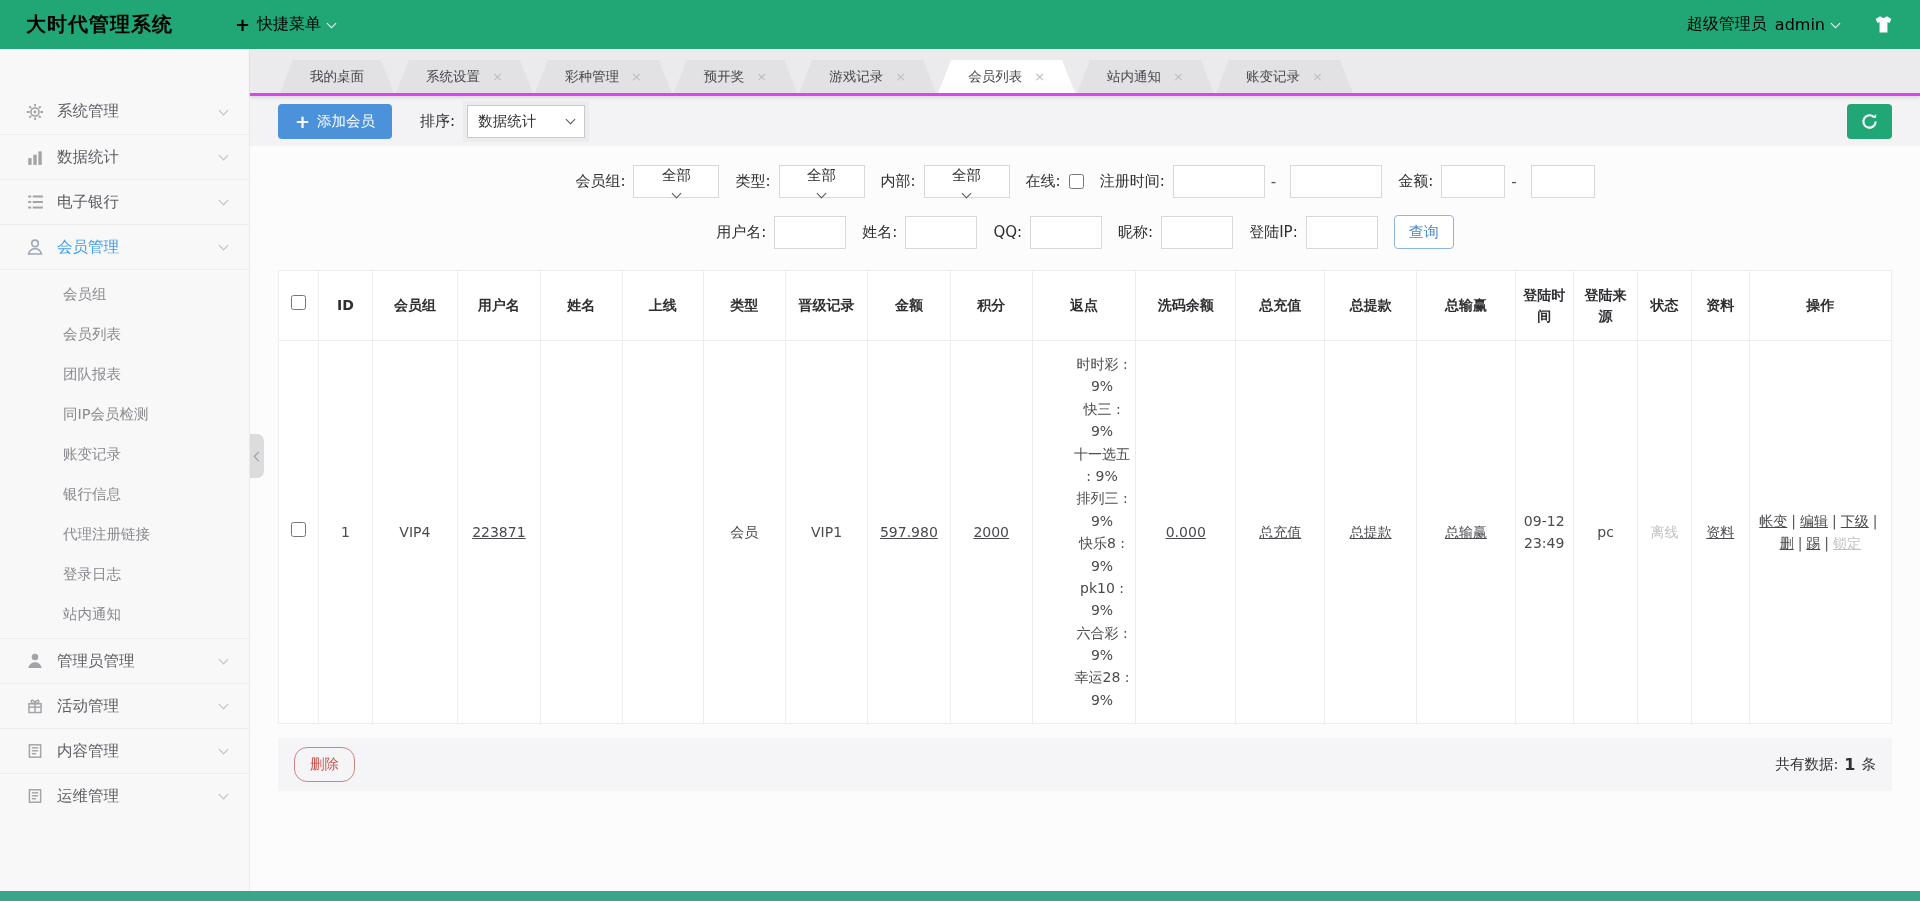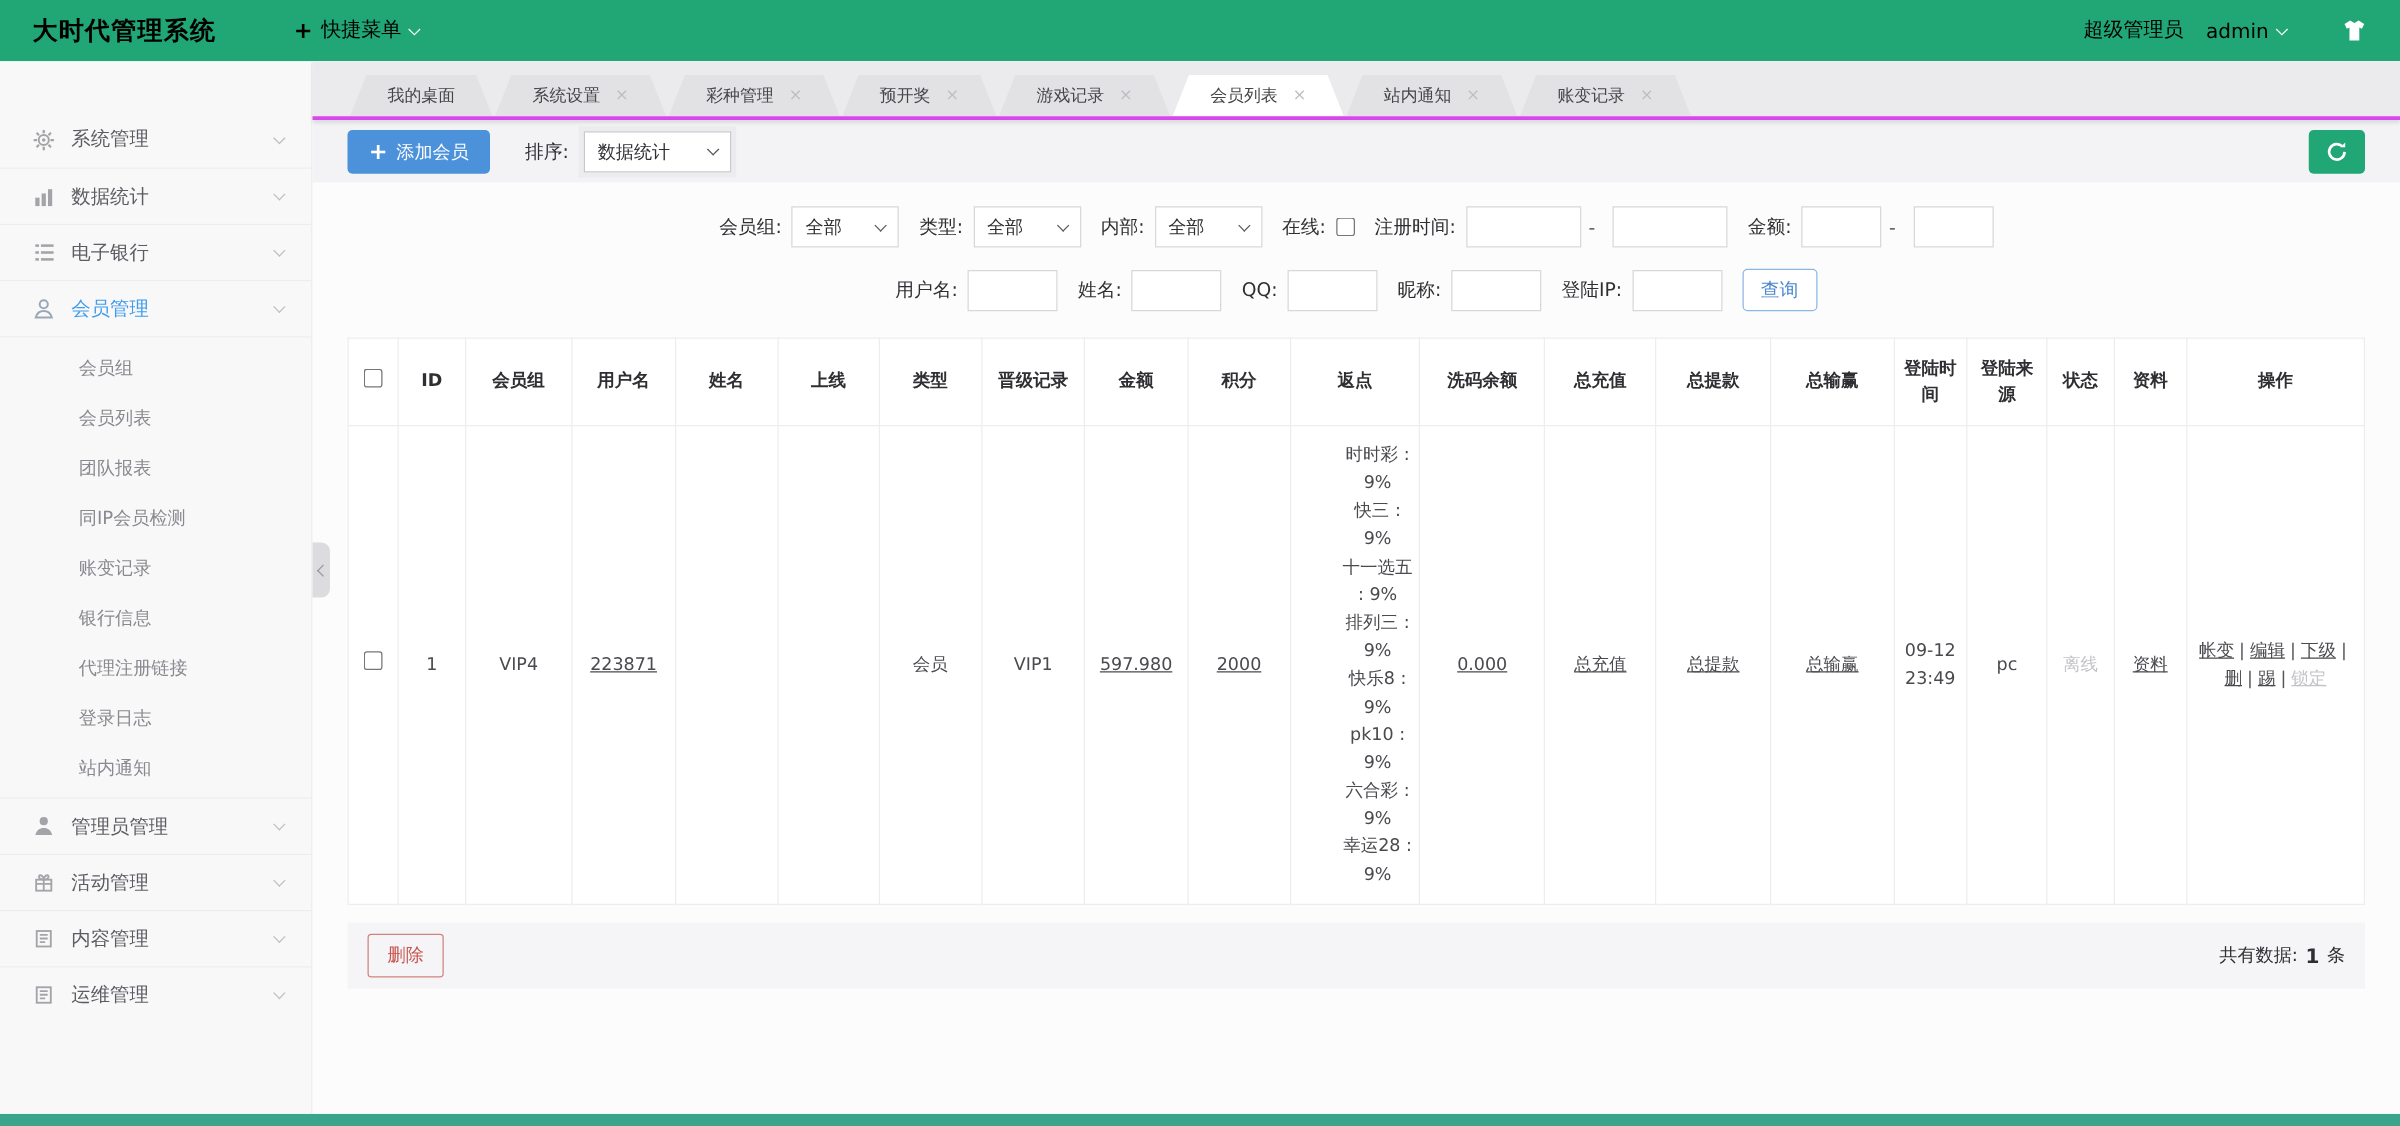--- a/index.html
+++ b/index.html
@@ -4,21 +4,21 @@
 <style>
   * { margin:0; padding:0; box-sizing:border-box; }
   html,body { width:1920px; height:901px; overflow:hidden;
     font-family:"DejaVu Sans","Liberation Sans",sans-serif; background:#fafafa; }
 
   
   .topbar { height:49px; background:#21a675; color:#000000; display:flex; align-items:center; padding:0 26px; }
   .app-title { font-size:20px; font-weight:bold; letter-spacing:1px; }
   .quick-menu { margin-left:62px; display:flex; align-items:center; gap:7px; font-size:16px; cursor:pointer; }
   .plus-glyph { font-weight:bold; font-size:18px; }
-  .topbar-right { margin-left:auto; display:flex; align-items:center; gap:14px; font-size:16px; }
+  .topbar-right { margin-left:auto; display:flex; align-items:center; gap:4px; font-size:16px; }
   .chev { display:inline-block; width:7px; height:7px; border-right:1.7px solid currentColor;
           border-bottom:1.7px solid currentColor; transform:rotate(45deg); margin-top:-3px; }
   .chev-white { color:rgba(255,255,255,.95); }
   .tshirt { margin-left:30px; display:flex; cursor:pointer; }
 
   
   .main { display:flex; height:842px; position:relative; }
 
   
   .sidebar { width:250px; background:#f8f8f9; border-right:1px solid #eaeaec; padding-top:40px; flex:none; }
@@ -55,21 +55,21 @@
                 justify-content:space-between; padding:0 10px; font-size:14.5px; color:#2f2f33; cursor:pointer; }
   .select-box .chev { color:#55555a; }
   .sort-select { width:118px; margin-left:12px; box-shadow:0 0 0 4px #ececee; border-color:#c9c9cd; }
   .btn-refresh { margin-left:auto; width:45px; height:35px; background:#21a675; border:none; border-radius:4px;
                  display:flex; align-items:center; justify-content:center; cursor:pointer; }
 
   .filter-row { display:flex; align-items:center; justify-content:center; margin-top:19px; }
   .filter-row.second { margin:17px 0 21px; }
   .f-label { font-size:15px; color:#2f2f33; margin-left:16px; }
   .filter-row .f-label:first-child { margin-left:0; }
-  .f-select { width:86px; margin-left:8px; }
+  .f-select { width:86px; margin-left:8px;flex-direction:column; }
   .f-input { width:92px; height:33px; border:1px solid #d8d8dc; background:#fff; margin-left:8px;
              font-family:inherit; font-size:14px; padding:0 6px; }
   .f-input.small { width:64px; }
   .f-input.mid { width:72px; }
   .dash { margin:0 6px; color:#55555a; font-size:15px; }
   .f-check { width:15px; height:15px; margin-left:8px; cursor:pointer; }
   .btn-search { margin-left:16px; width:60px; height:34px; background:#fff; border:1px solid #8cb6e6;
                 color:#4a87cf; border-radius:4px; font-size:15px; cursor:pointer; font-family:inherit; }
 
   .member-table { width:calc(100% - 56px); margin:0 28px; border-collapse:collapse; background:#fff;
@@ -81,21 +81,21 @@
   .tbl-check { width:15px; height:15px; cursor:pointer; }
   .lnk { color:#4a4a4f; text-decoration:underline; cursor:pointer; }
   .muted { color:#c3c3c8; }
   .muted-lnk { color:#c3c3c8; text-decoration:underline; cursor:pointer; }
   .rebate-line { display:block;margin-left:36px; }
   .op-sep { margin:0 4px; color:#55555a; }
   .ops-cell { line-height:2.0; }
 
   .table-footer { margin:14px 28px 0; background:#f5f5f7; height:53px; display:flex; align-items:center;
                   padding:0 16px; }
-  .btn-delete { background:transparent; border:1px solid #cf8480; color:#c9544e; border-radius:3px;
+  .btn-delete { background:transparent; border:1px solid #cf8480; color:#c9544e; border-radius:13px;
                 padding:7px 15px; font-size:14.5px; cursor:pointer; font-family:inherit; }
   .total-info { margin-left:auto; font-size:14.5px; color:#2f2f33; display:flex; align-items:flex-start; gap:6px; }
   .total-count { font-weight:bold; font-size:16px; }
 
   .bottom-strip { height:10px; background:#3aa58a; width:1920px; }
 </style>
 </head>
 <body>
 
 <header class="topbar">

